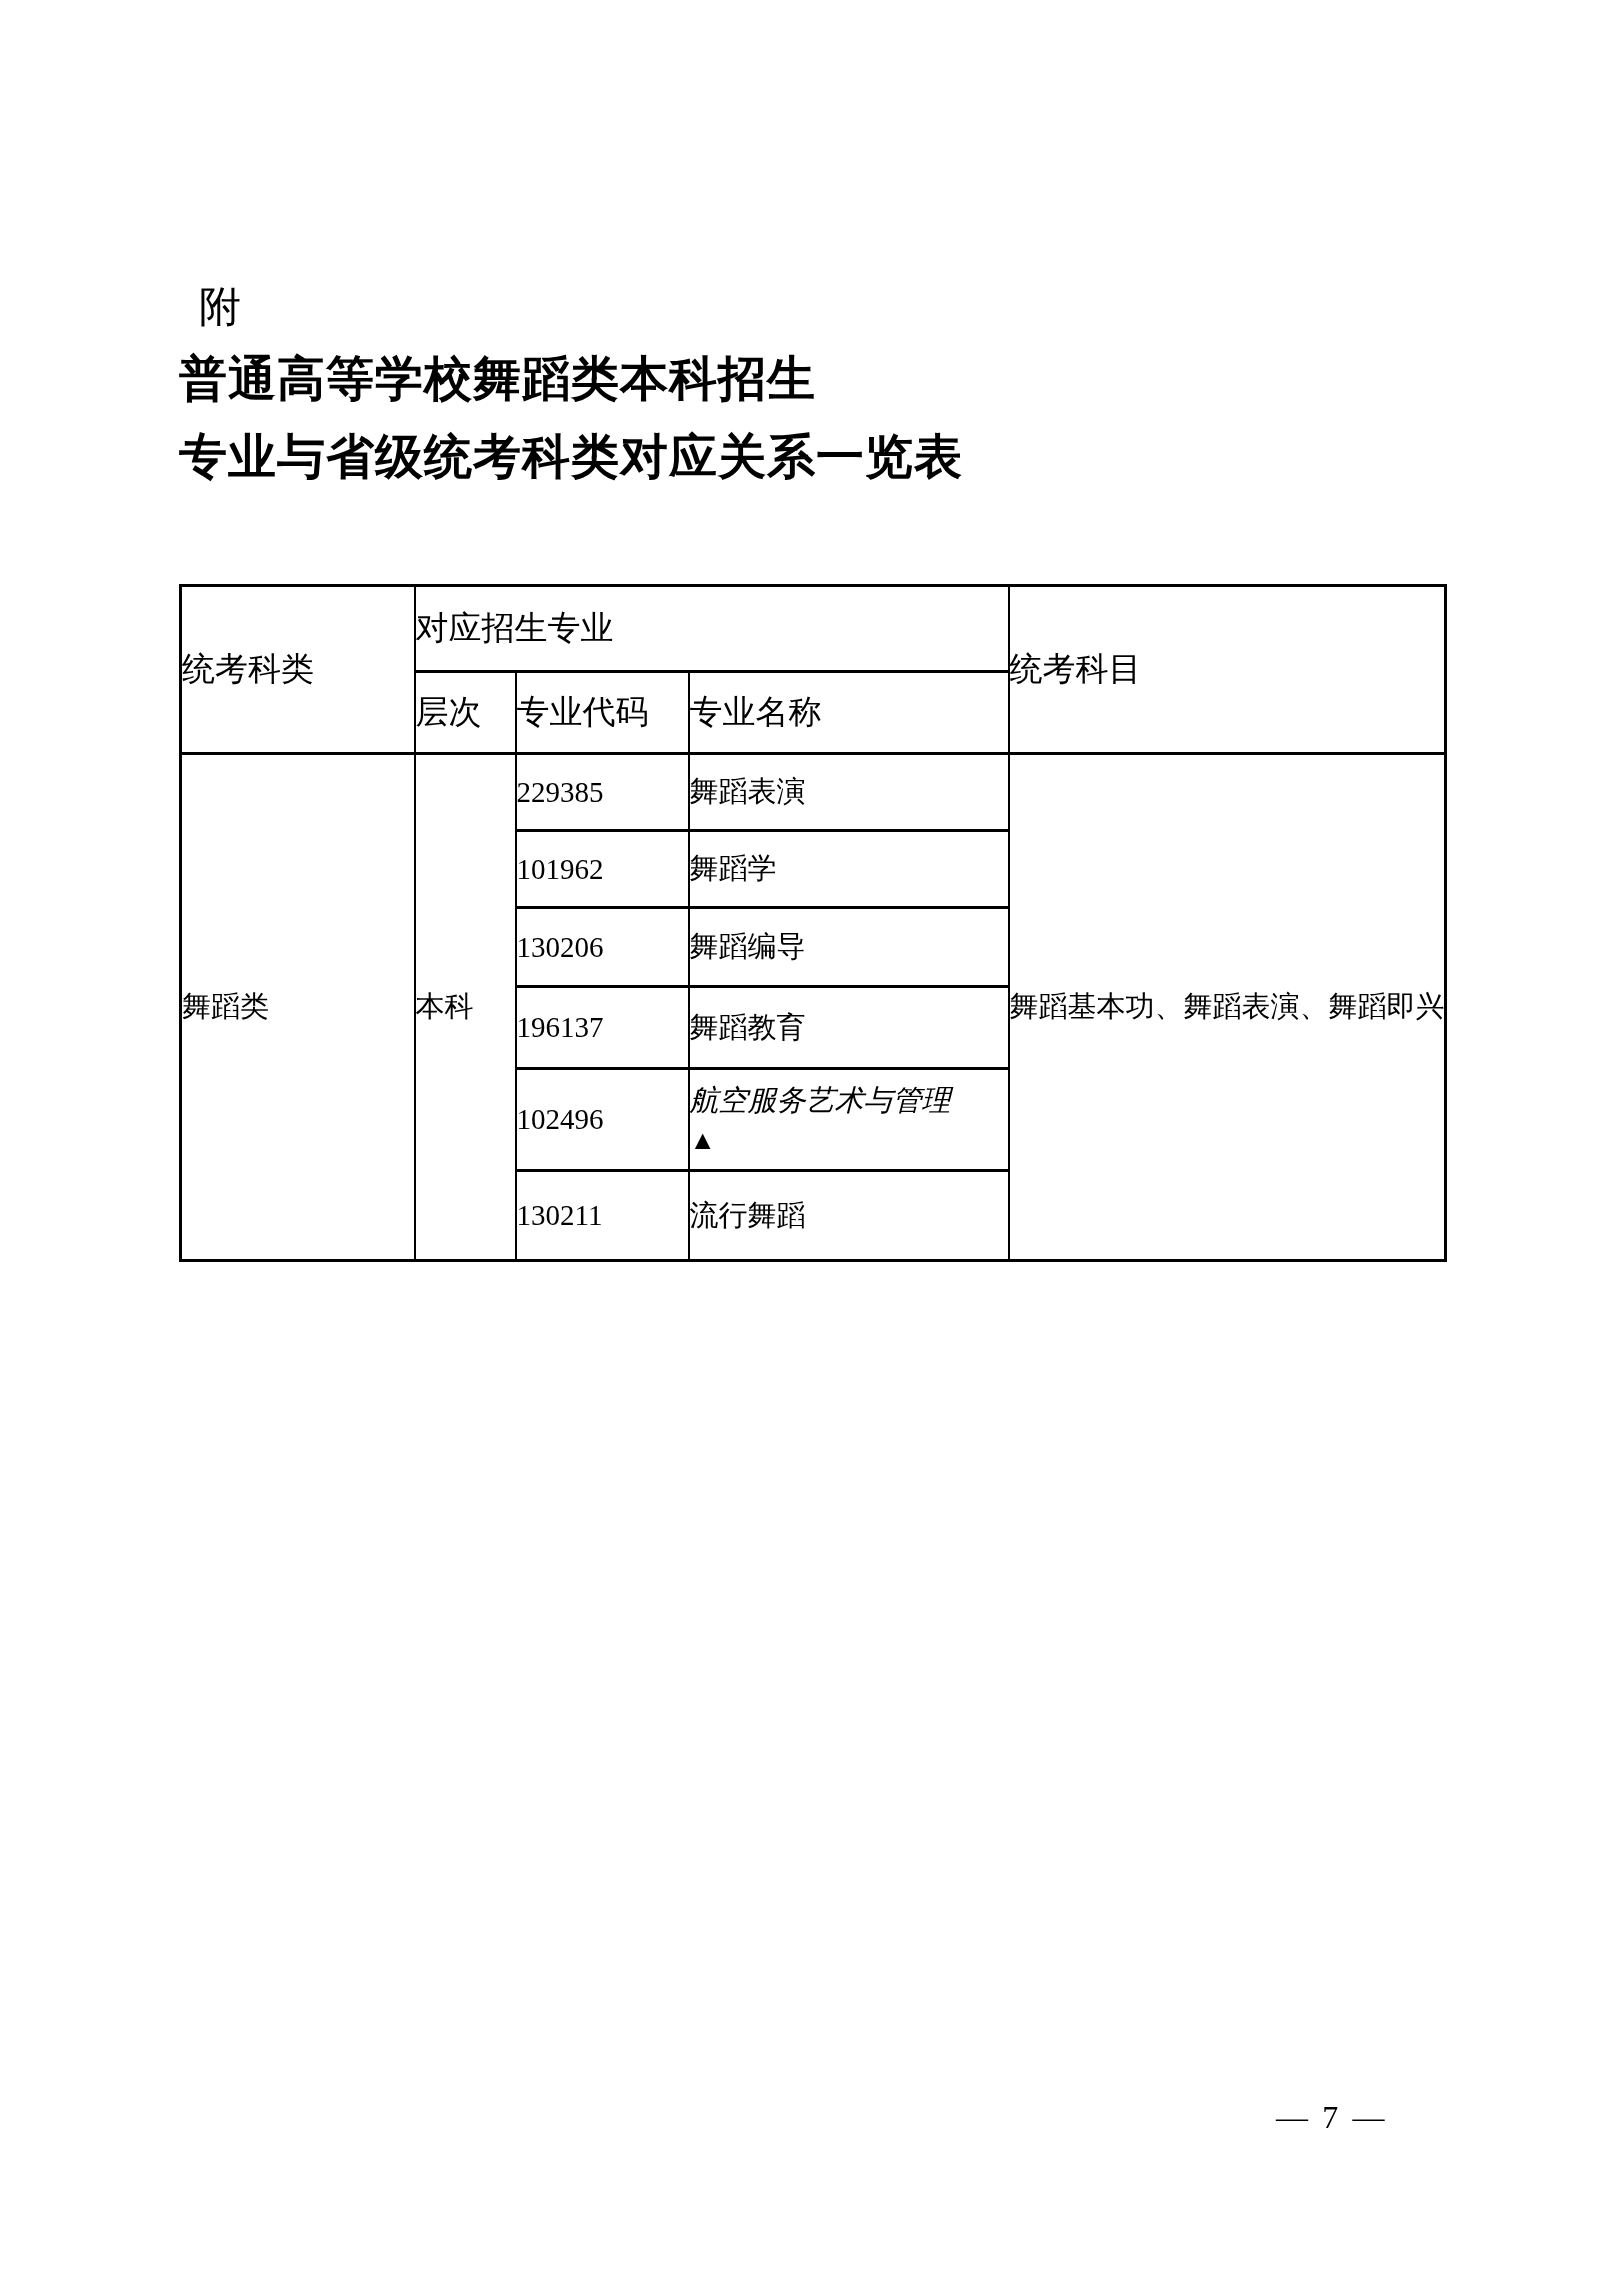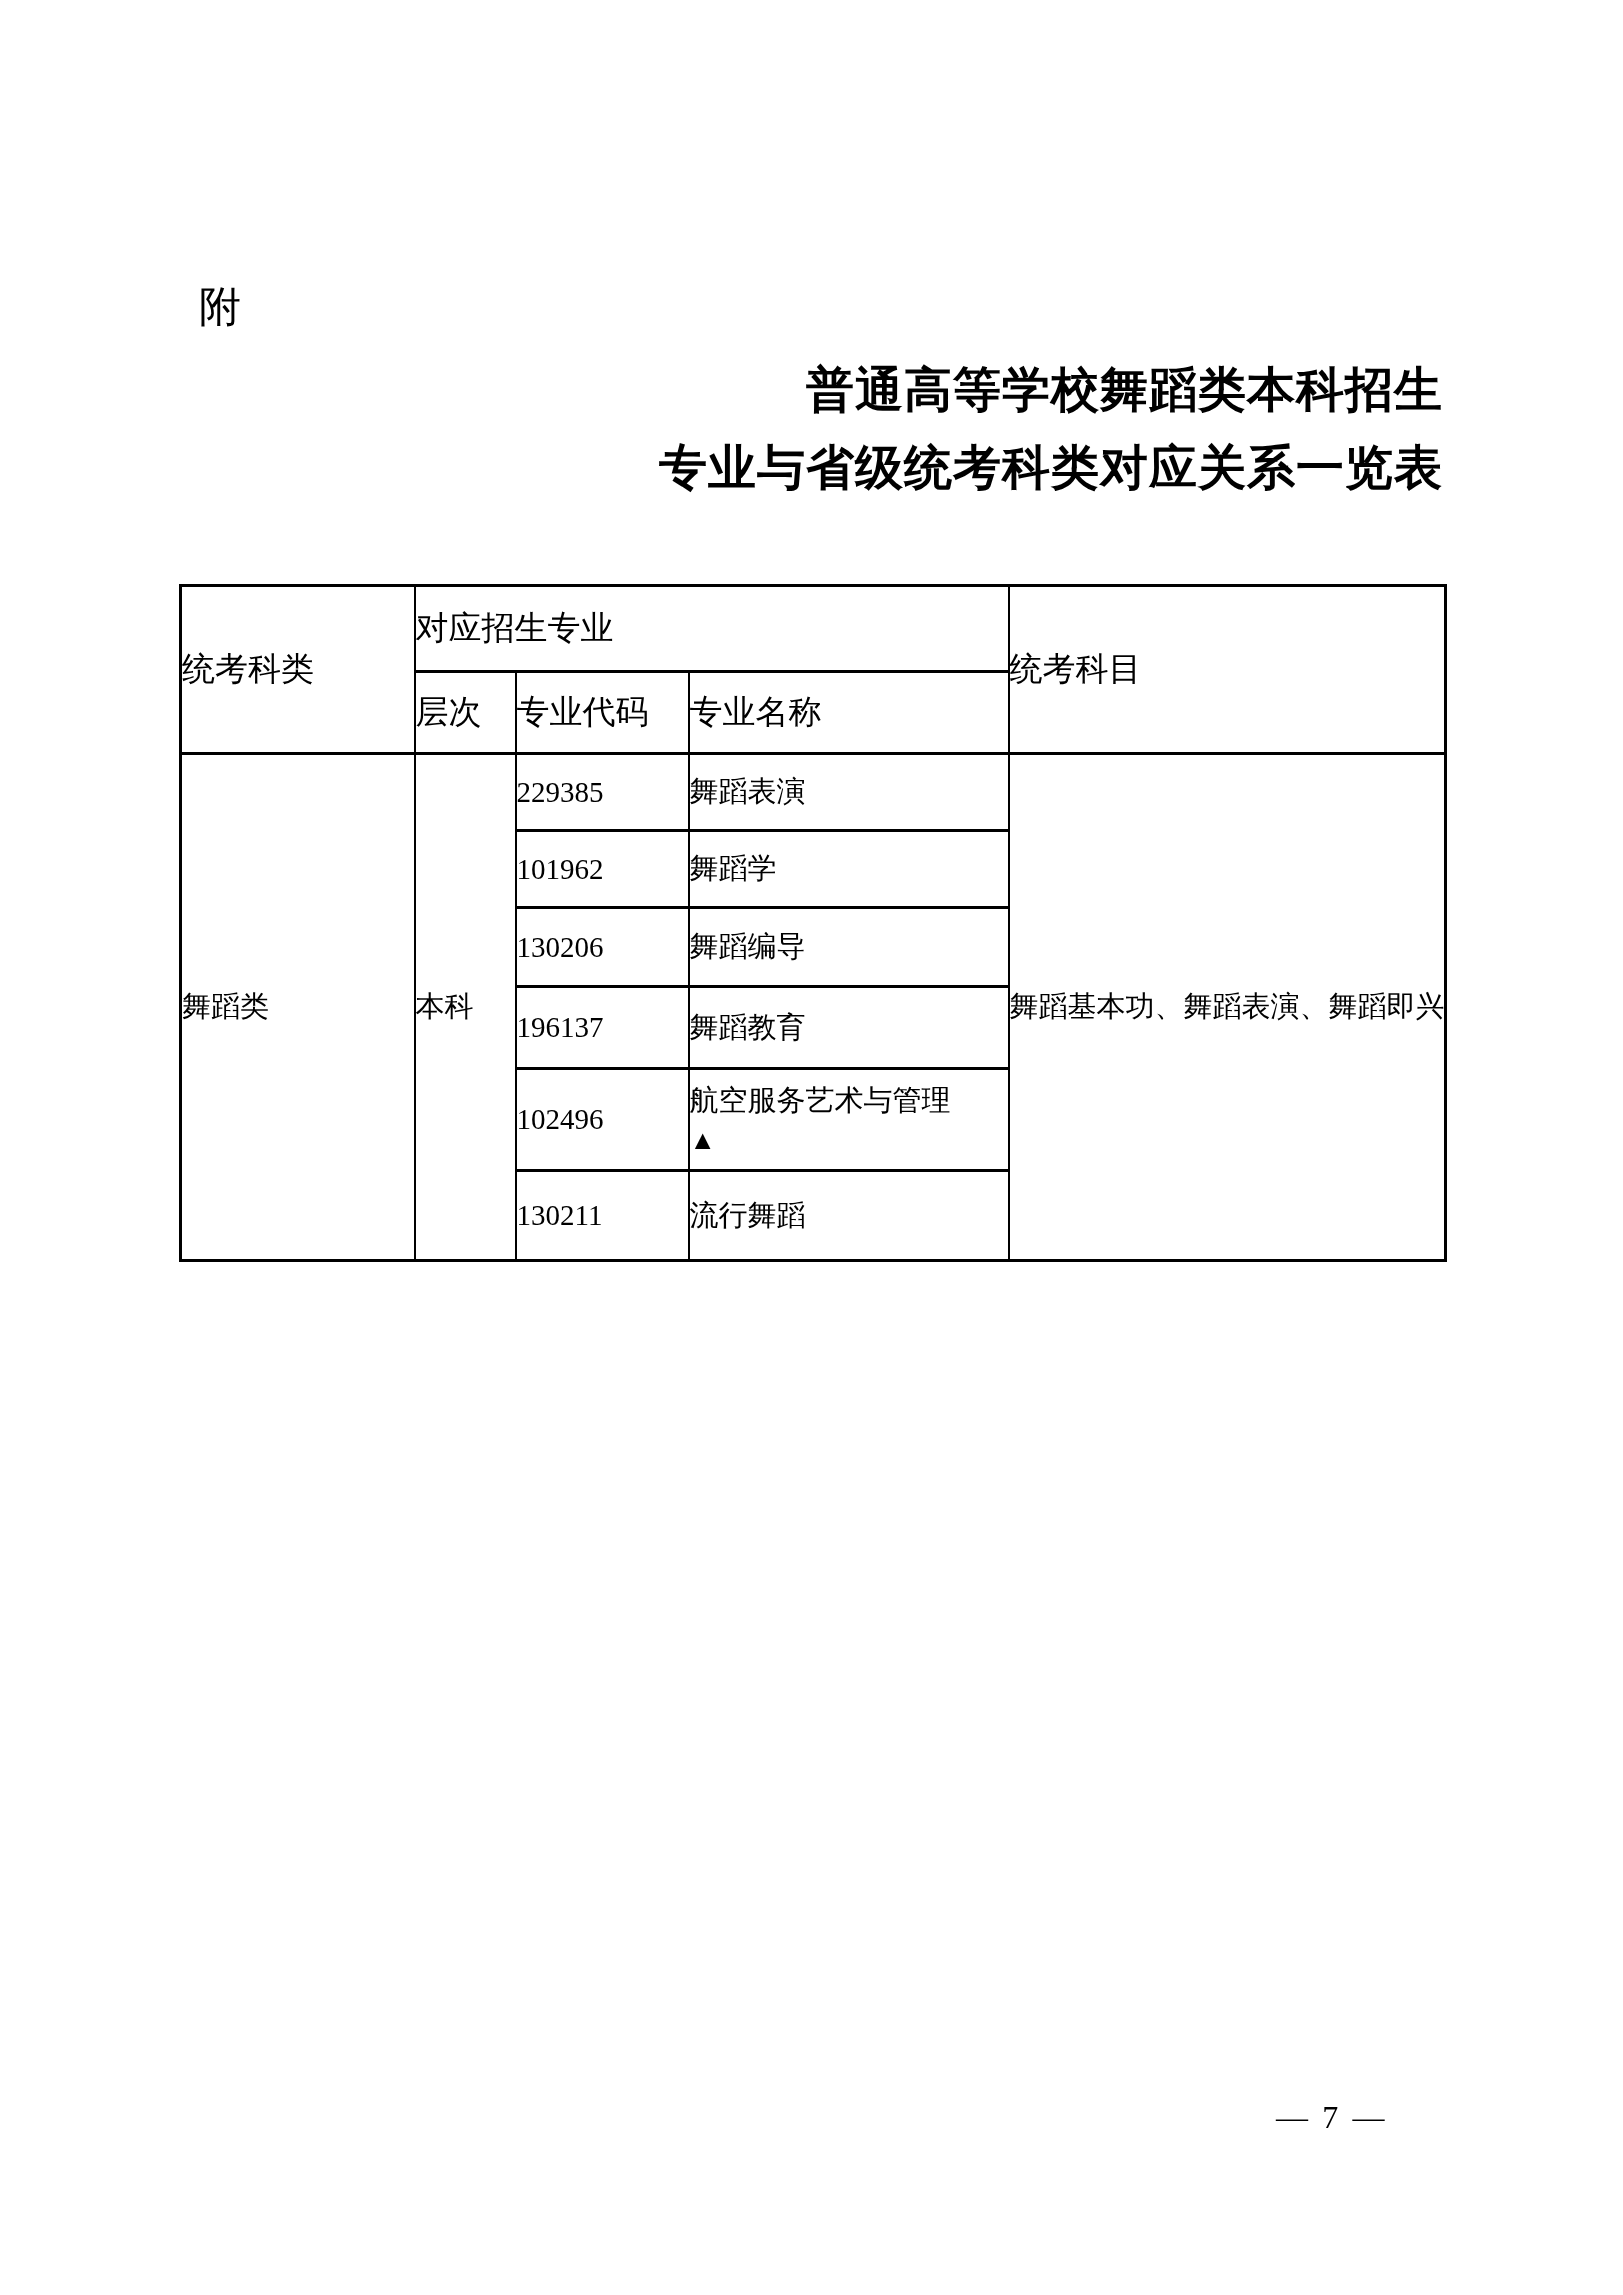--- a/index.html
+++ b/index.html
@@ -20,23 +20,23 @@
     position: absolute;
     left: 199px;
     top: 279px;
     font-size: 42px;
     line-height: 56px;
     font-family: "Liberation Serif", serif;
   }
   .doc-title {
     position: absolute;
     left: 179px;
-    top: 351px;
+    top: 340px;
     width: 1264px;
-    text-align: right;
+    text-align: left;
     font-weight: bold;
     font-size: 48px;
     line-height: 78px;
     letter-spacing: 1px;
     font-family: "Liberation Serif", serif;
   }
   table.ctable {
     position: absolute;
     left: 179px;
     top: 584px;
@@ -68,21 +68,21 @@
   td.code-cell { font-size: 30px; }
   td.subjects-cell { font-size: 30px; white-space: nowrap; }
   .rh1 { height: 86px; }
   .rh2 { height: 82px; }
   .rr1 { height: 77px; }
   .rr2 { height: 77px; }
   .rr3 { height: 79px; }
   .rr4 { height: 82px; }
   .rr5 { height: 102px; }
   .rr6 { height: 90px; }
-  .name-line { line-height: 41px; white-space: nowrap; }
+  .name-line { line-height: 41px; white-space: nowrap; font-style: italic; }
   .mark-line { line-height: 39px; font-size: 26.6px; }
   .notes {
     position: absolute;
     left: 179px;
     top: 1309px;
     width: 1264px;
     font-size: 37px;
     font-family: "Liberation Serif", serif;
   }
   .note-line {

